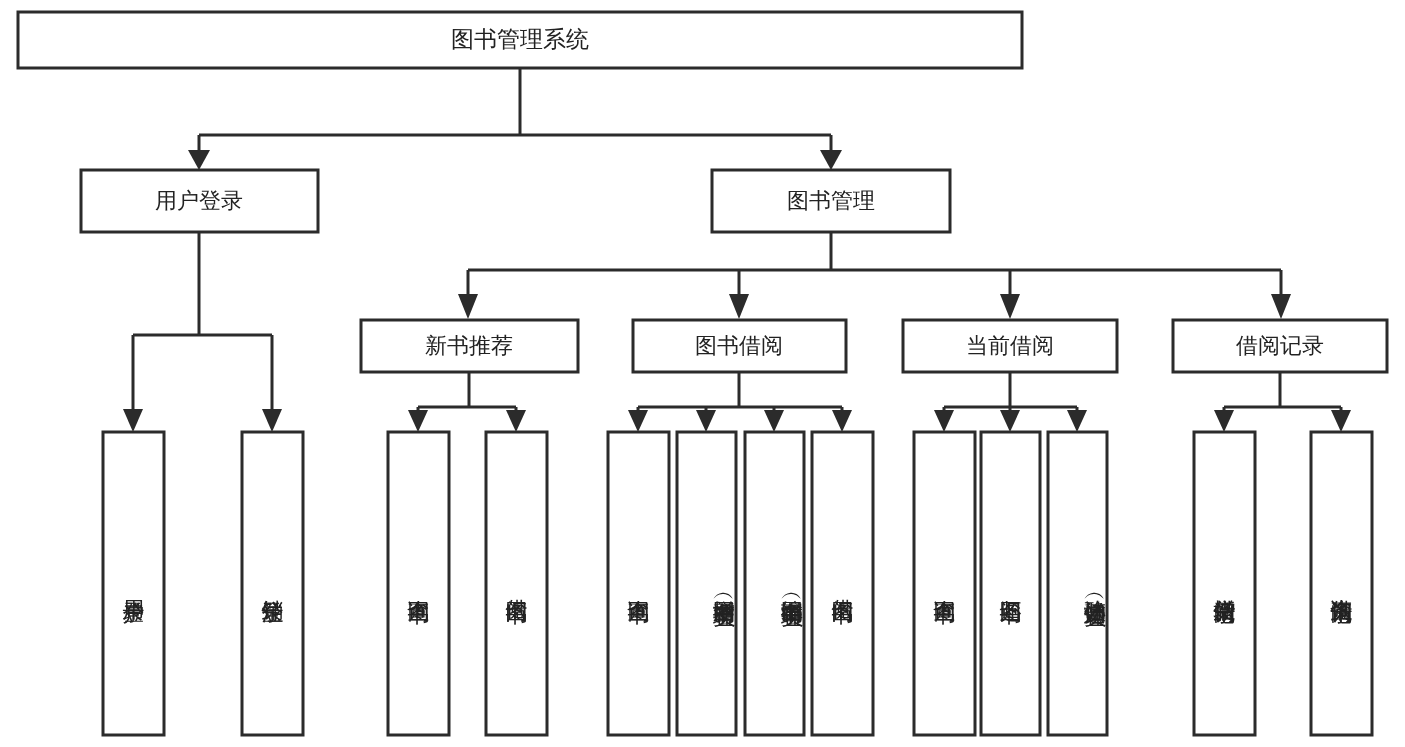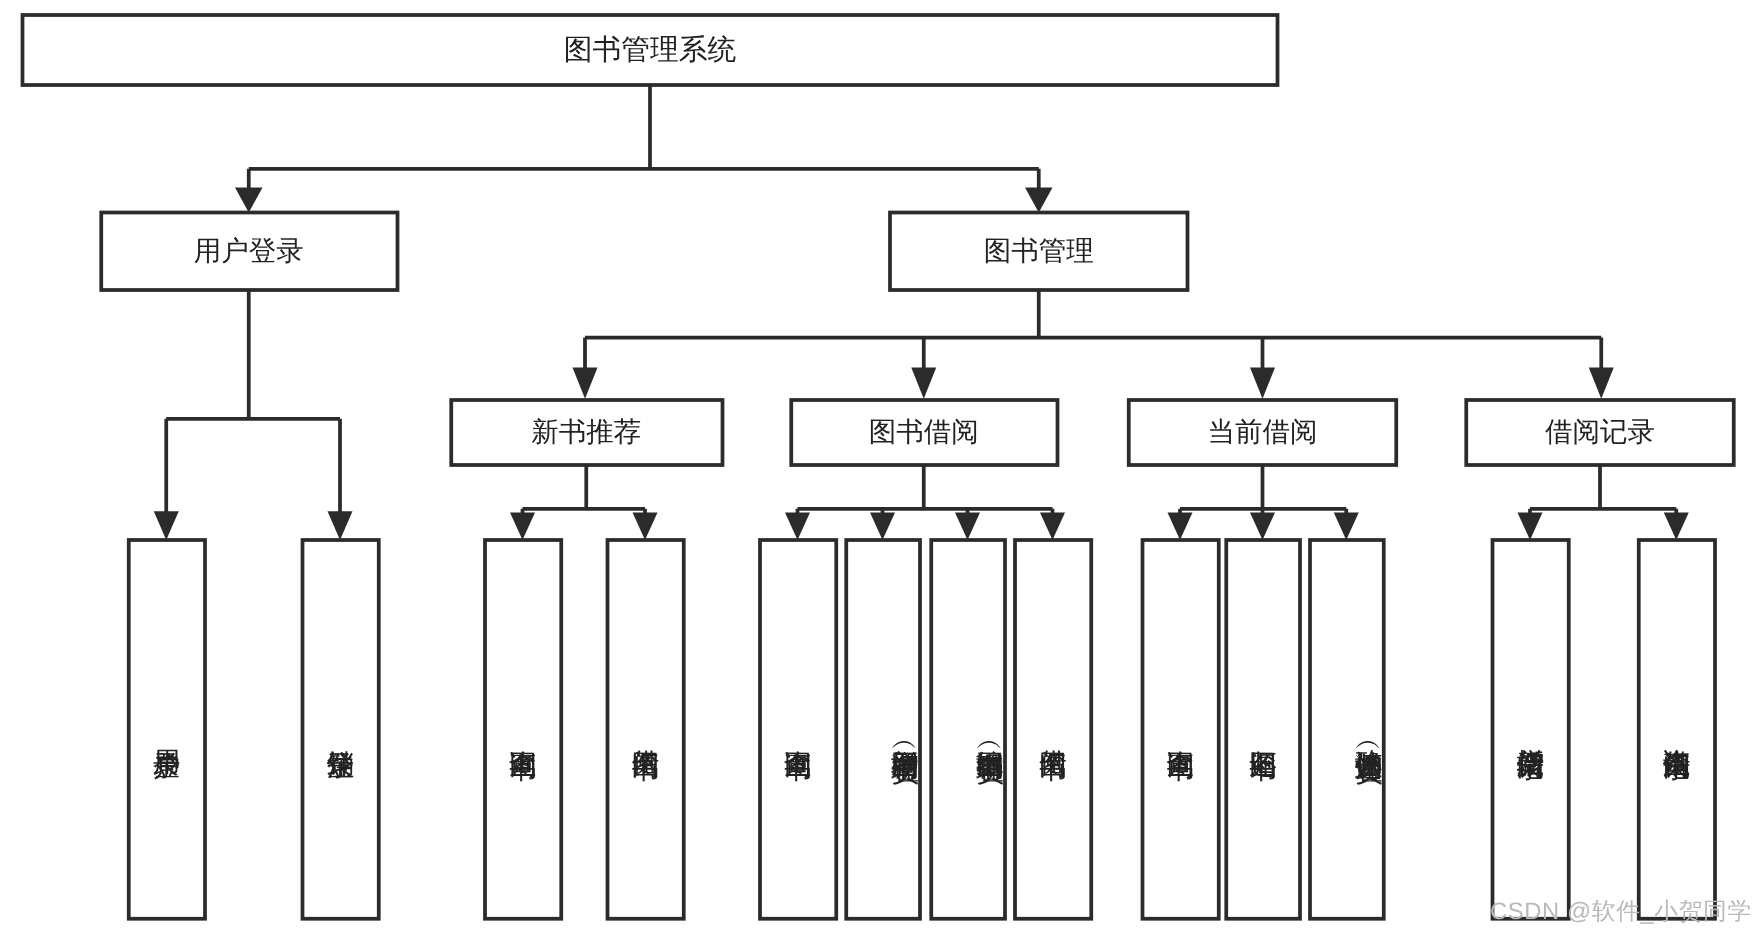--- a/index.html
+++ b/index.html
@@ -226,15 +226,14 @@
   <div class="vlabel" style="left:745px; top:432px; width:59px; height:303px; display:flex; align-items:flex-start; justify-content:center; padding-top:6px; box-sizing:border-box;">编辑图书（管理员）</div>
   <div class="vlabel" style="left:812px; top:432px; width:61px; height:303px; display:flex; align-items:center; justify-content:center;">借阅图书</div>
 
   <div class="vlabel" style="left:914px; top:432px; width:61px; height:303px; display:flex; align-items:center; justify-content:center;">查询图书</div>
   <div class="vlabel" style="left:981px; top:432px; width:59px; height:303px; display:flex; align-items:center; justify-content:center;">归还图书</div>
   <div class="vlabel" style="left:1048px; top:432px; width:59px; height:303px; display:flex; align-items:flex-start; justify-content:center; padding-top:6px; box-sizing:border-box;">确认归还（管理员）</div>
 
   <div class="vlabel" style="left:1194px; top:432px; width:61px; height:303px; display:flex; align-items:center; justify-content:center;">新增借阅记录</div>
   <div class="vlabel" style="left:1311px; top:432px; width:61px; height:303px; display:flex; align-items:center; justify-content:center;">查询借阅记录</div>
 
-  <div class="watermark" style="left:1192px; top:716px;">CSDN @软件_小贺同学</div>
 
 </div>
 
 </body></html>

